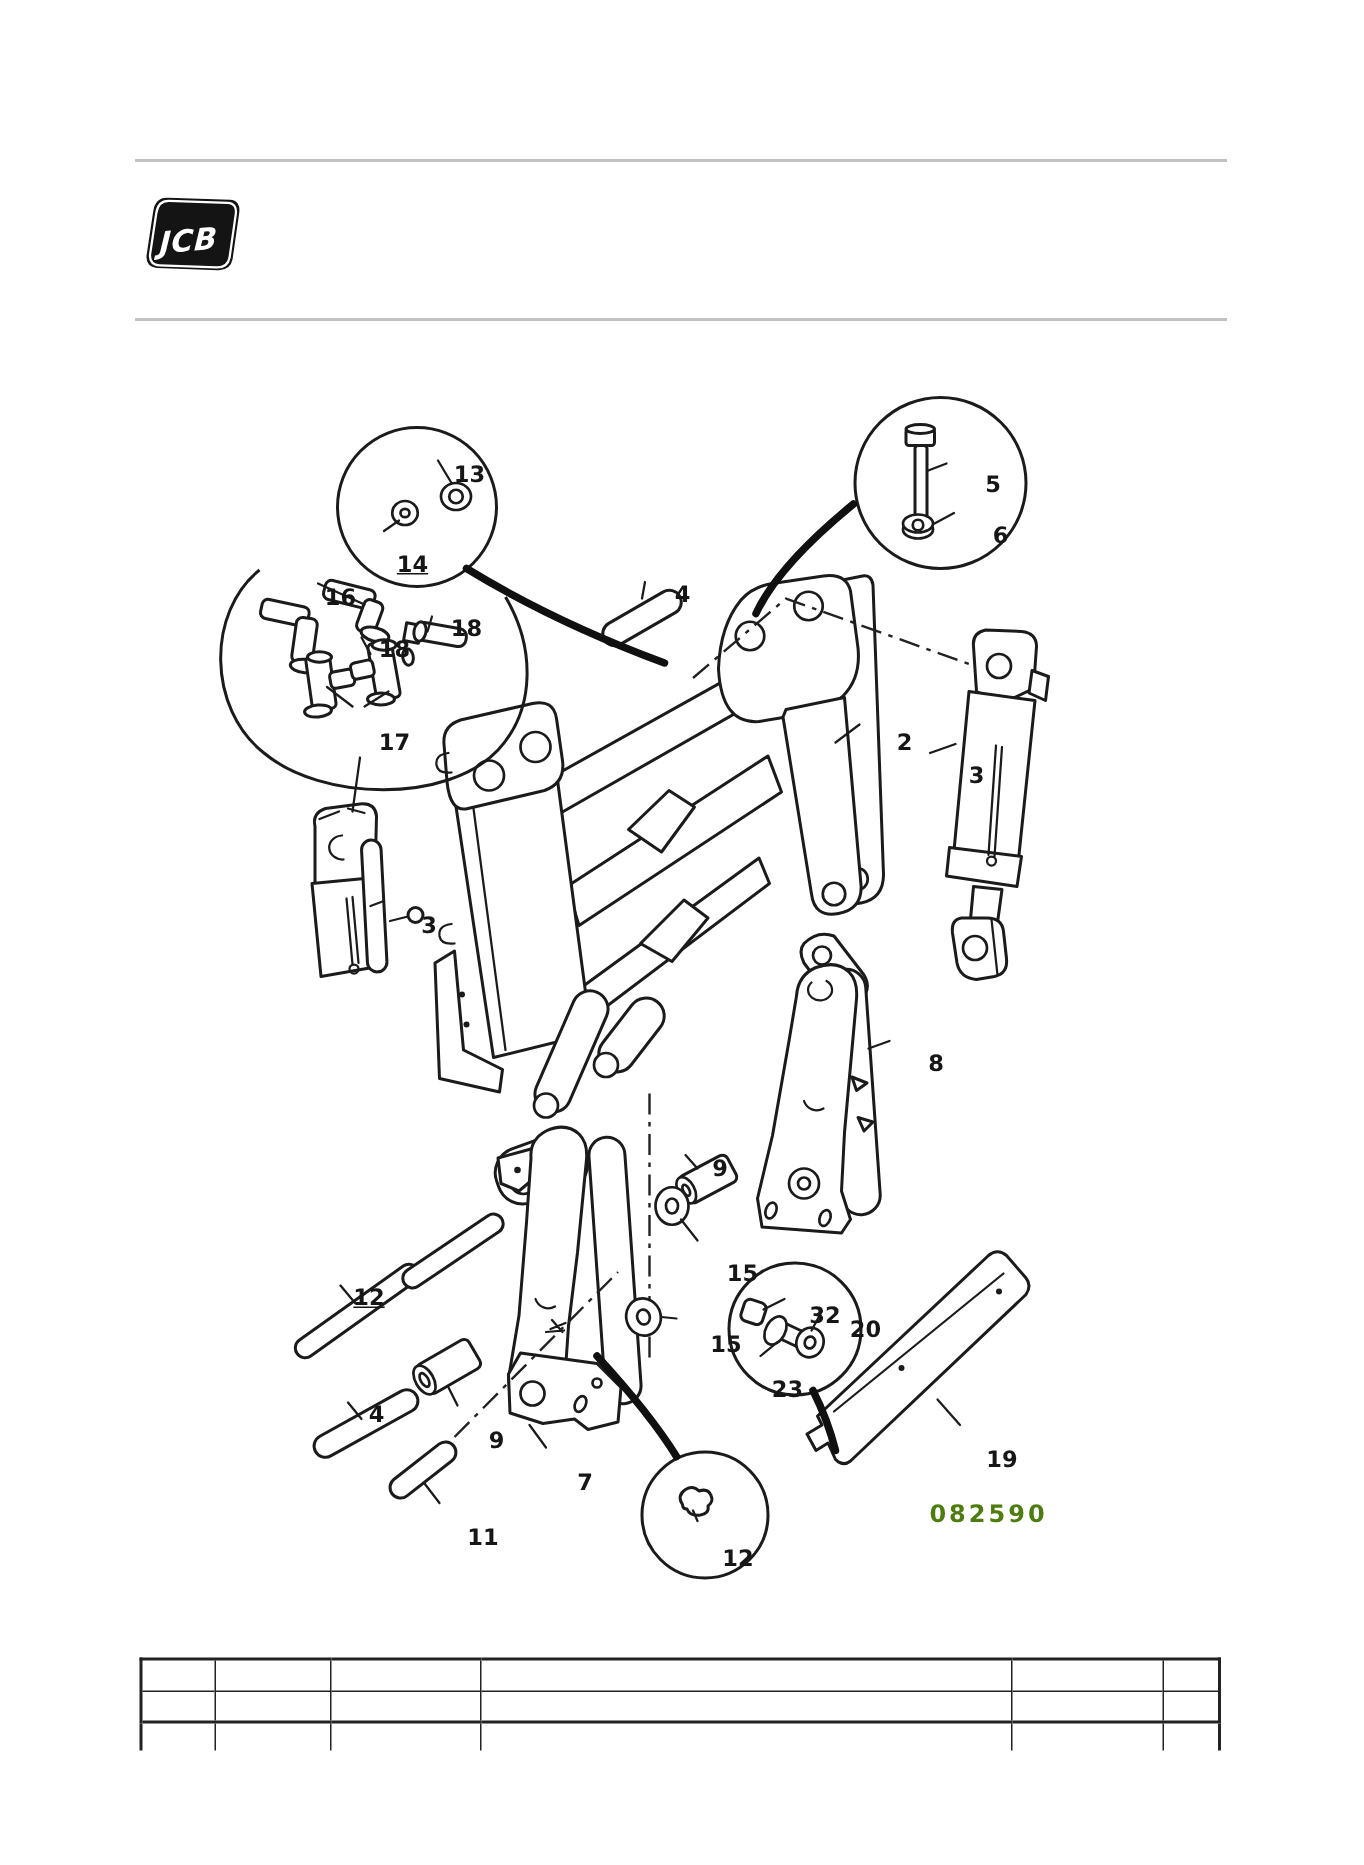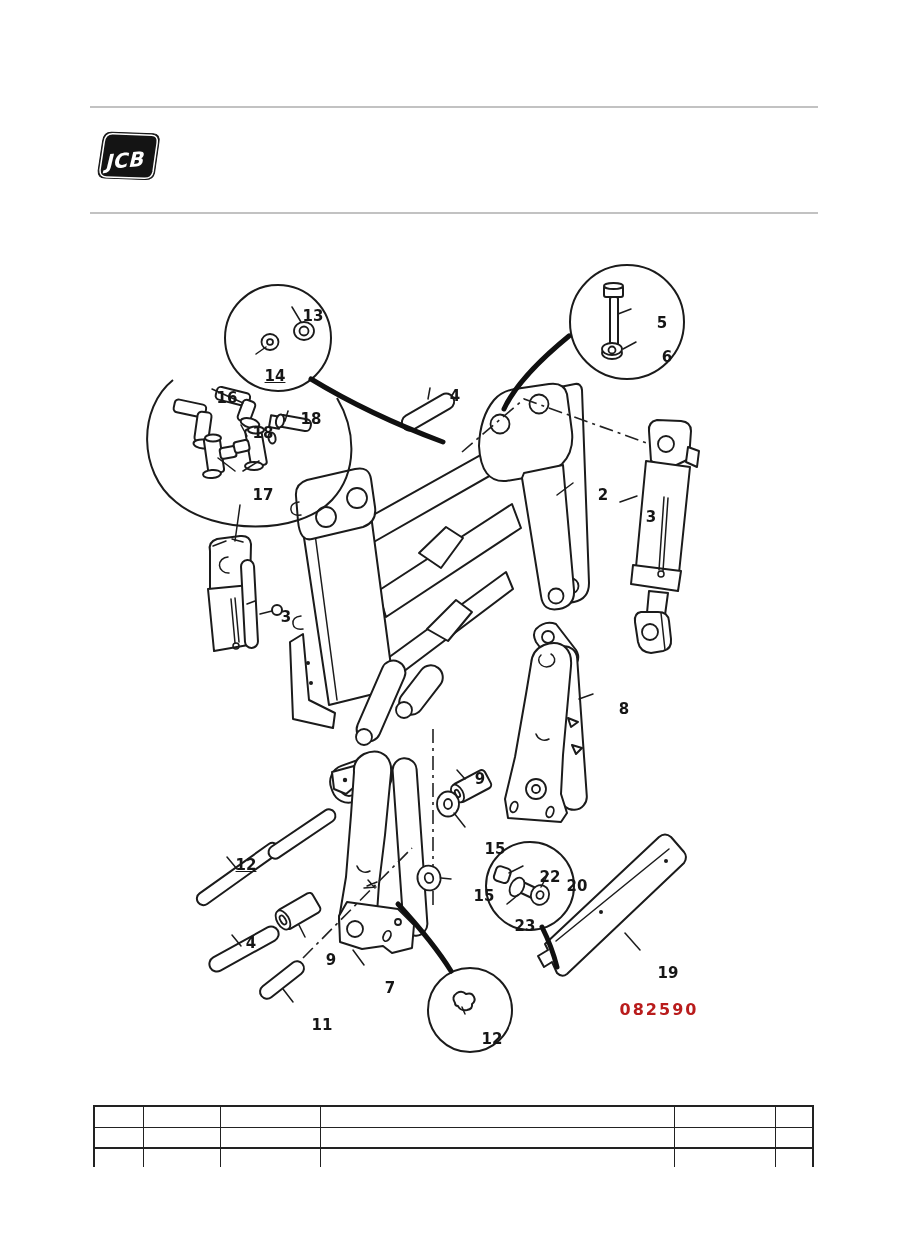--- a/index.html
+++ b/index.html
@@ -14,21 +14,21 @@
   .p{fill:#ffffff;stroke:#1b1b1b;stroke-width:2;stroke-linejoin:round;stroke-linecap:round;}
   .h{fill:#ffffff;stroke:#1b1b1b;stroke-width:1.8;}
   .l{fill:none;stroke:#1b1b1b;stroke-width:1.5;stroke-linecap:round;}
   .t{fill:none;stroke:#101010;stroke-width:5;stroke-linecap:round;}
   .dd{fill:none;stroke:#222222;stroke-width:1.6;stroke-dasharray:14 5 3 5;}
   .c{fill:none;stroke:#1b1b1b;stroke-width:2;}
   .callout-layer{position:absolute;left:0;top:16px;width:909px;height:1243px;pointer-events:none;margin-left:24px;}
   .callout{position:absolute;transform:translate(-50%,-50%);
            font:700 15px "DejaVu Sans",sans-serif;color:#161616;}
   .drawing-number{position:absolute;left:659px;top:1009px;transform:translate(-50%,-50%);
-           font:700 16px "DejaVu Sans",sans-serif;color:#b91c1c;letter-spacing:2px;}
+           font:700 16px "DejaVu Sans",sans-serif;color:#4d7c0f;letter-spacing:2px;}
   table.parts{position:absolute;left:93px;top:1105px;width:719px;border-collapse:collapse;
            table-layout:fixed;empty-cells:show;}
   table.parts td{padding:0;border-left:1.6px solid #222;}
   table.parts td:first-child{border-left:2px solid #222;}
   table.parts td:last-child{border-right:2px solid #222;}
   table.parts tr:nth-child(1) td{border-top:2px solid #222;height:20px;}
   table.parts tr:nth-child(2) td{border-top:1.6px solid #222;height:19px;}
   table.parts tr:nth-child(3) td{border-top:2.6px solid #222;height:18px;}
 </style>
 </head>
@@ -276,21 +276,21 @@
       <span class="callout" style="left: 600px; top: 693px;">8</span>
       <span class="callout" style="left: 456px; top: 763px;">9</span>
       <span class="callout" style="left: 471px; top: 833px;">15</span>
       <span class="callout" style="left: 460px; top: 880px;">15</span>
       <span class="callout" style="left: 222px; top: 849px; text-decoration: underline;">12</span>
       <span class="callout" style="left: 227px; top: 927px;">4</span>
       <span class="callout" style="left: 307px; top: 944px;">9</span>
       <span class="callout" style="left: 366px; top: 972px;">7</span>
       <span class="callout" style="left: 298px; top: 1009px;">11</span>
       <span class="callout" style="left: 468px; top: 1023px;">12</span>
-      <span class="callout" style="left: 526px; top: 861px;">22</span>
+      <span class="callout" style="left: 526px; top: 861px;">32</span>
       <span class="callout" style="left: 553px; top: 870px;">20</span>
       <span class="callout" style="left: 501px; top: 910px;">23</span>
       <span class="callout" style="left: 644px; top: 957px;">19</span>
     </div>
 
   <div class="drawing-number">082590</div>
 
   <table class="parts">
     <colgroup>
       <col style="width:49px">

